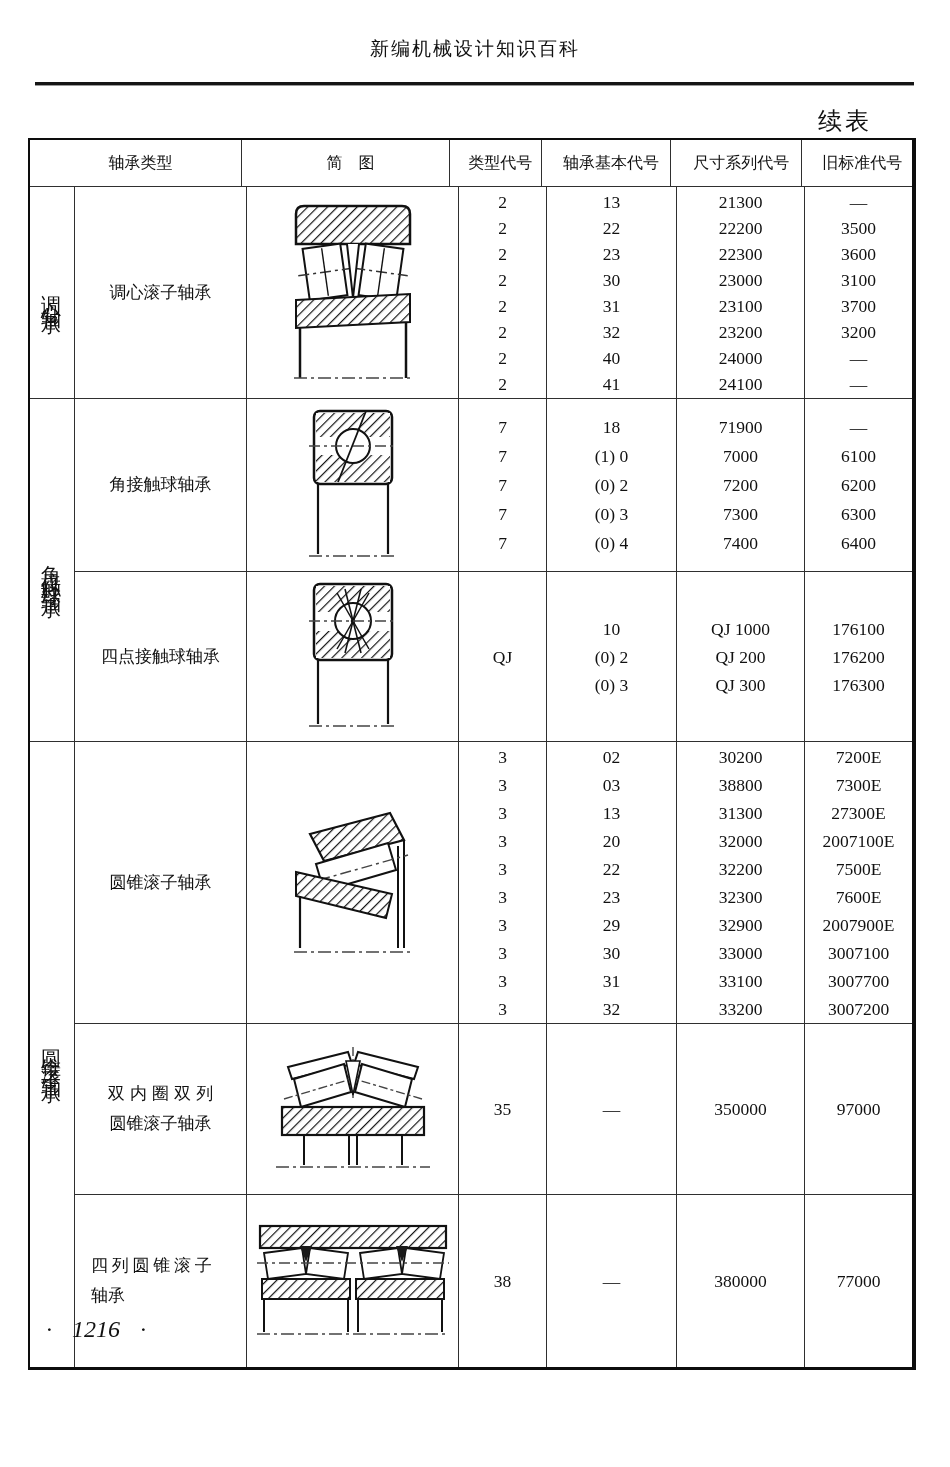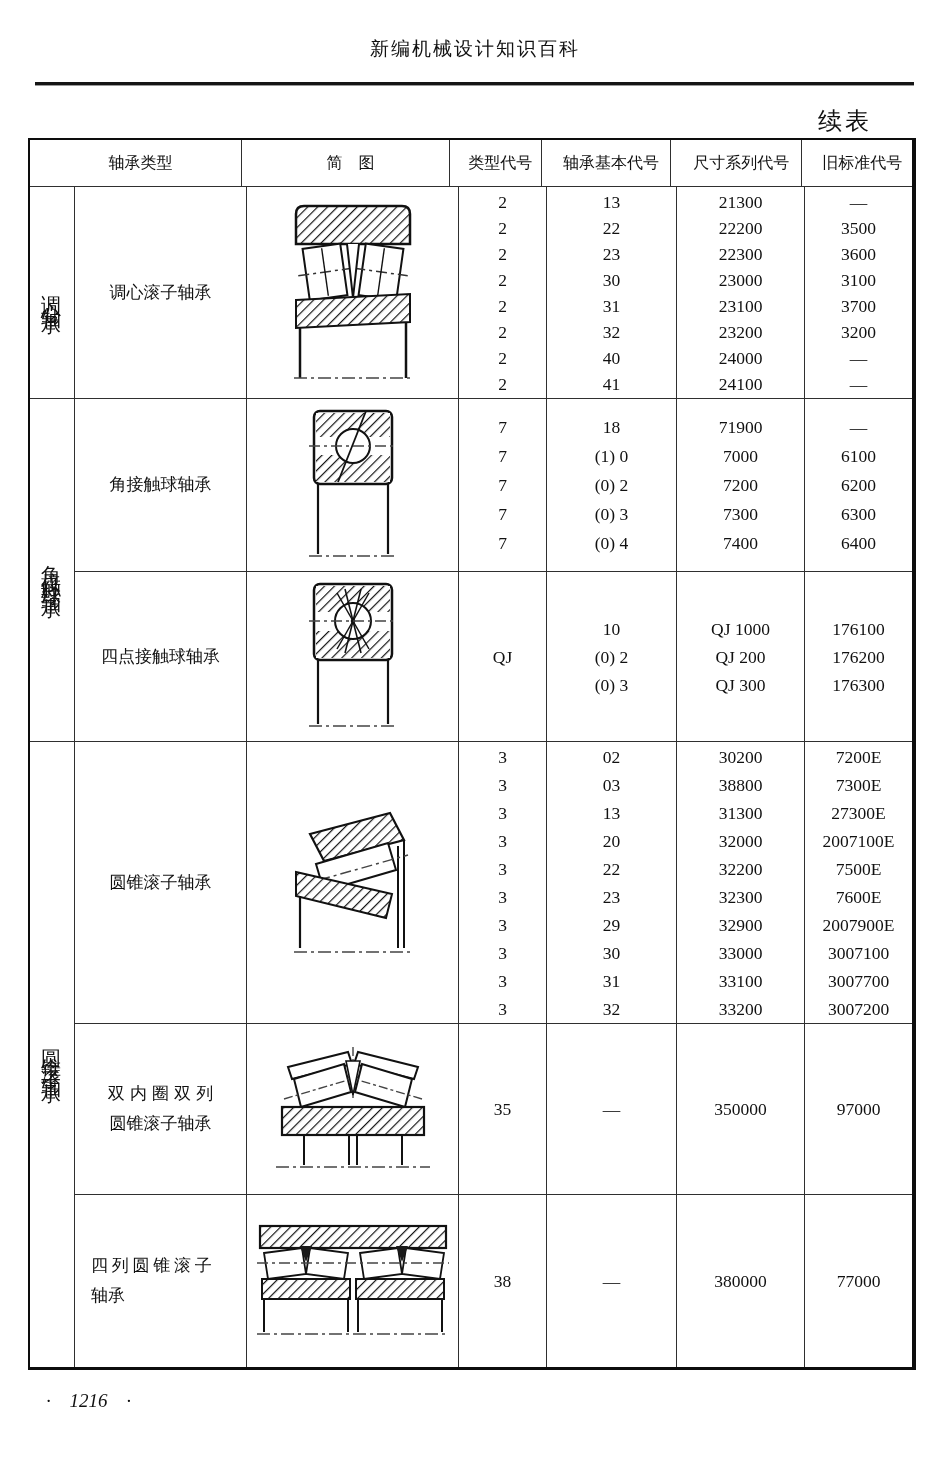--- a/index.html
+++ b/index.html
@@ -3,21 +3,21 @@
 <meta charset="utf-8">
 <style>
   html,body{margin:0;padding:0;background:#e8e8e8;}
   .page{position:relative;width:950px;height:1467px;background:#ffffff;overflow:hidden;
         font-family:"Liberation Serif","DejaVu Serif",serif;color:#111;}
   .book-title{position:absolute;left:0;top:36px;width:100%;text-align:center;
               font-size:19px;letter-spacing:2px;}
   .title-rule{position:absolute;left:35px;right:36px;top:82px;height:3px;background:#151515;
               border-bottom:1px solid #9a9a9a;}
   .continued{position:absolute;top:105px;right:78px;font-size:24px;letter-spacing:3px;}
-  .pageno{position:absolute;left:46px;top:1390px;font-size:19px;font-style:italic;word-spacing:14px;}
+  .pageno{position:absolute;left:46px;top:1316px;font-size:24px;font-style:italic;word-spacing:14px;}
 
   
   .btable{position:absolute;left:28px;top:138px;width:882px;
           border:2.5px solid #0d0d0d;border-right-width:4px;border-bottom-width:3px;
           box-sizing:content-box;background:#fff;}
   .thead{display:flex;height:46px;border-bottom:1.5px solid #2f2f2f;}
   .th{display:flex;align-items:center;justify-content:center;font-size:16px;
       border-right:1.5px solid #2f2f2f;box-sizing:border-box;margin-left:10px;}
   .c12{width:217px}.c3{width:212px}.c4{width:88px}.c5{width:130px}.c6{width:128px}.c7{width:107px}
   .last{border-right:none !important;}

